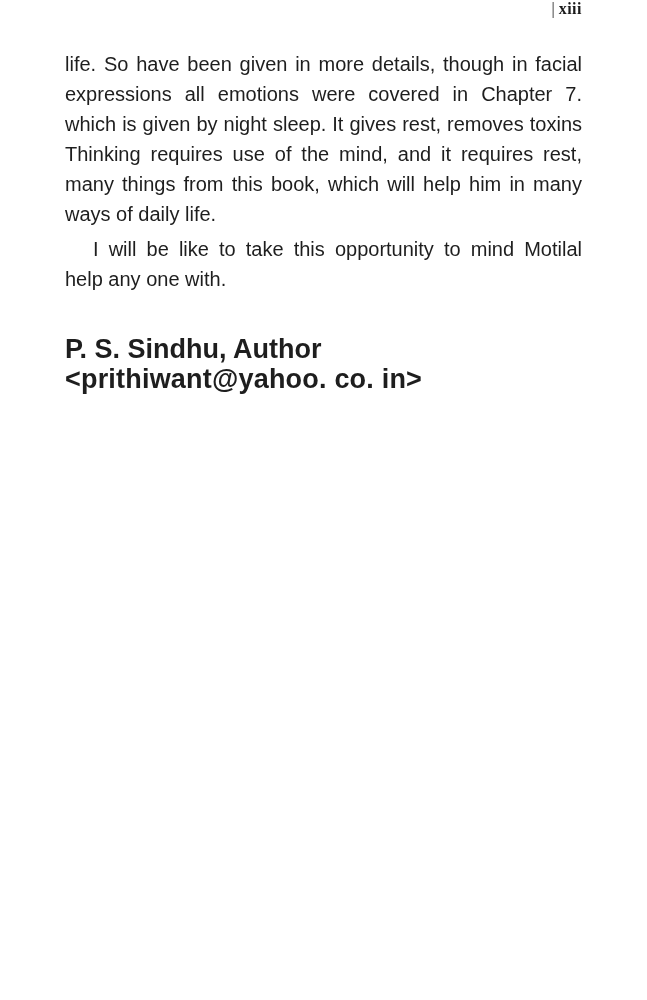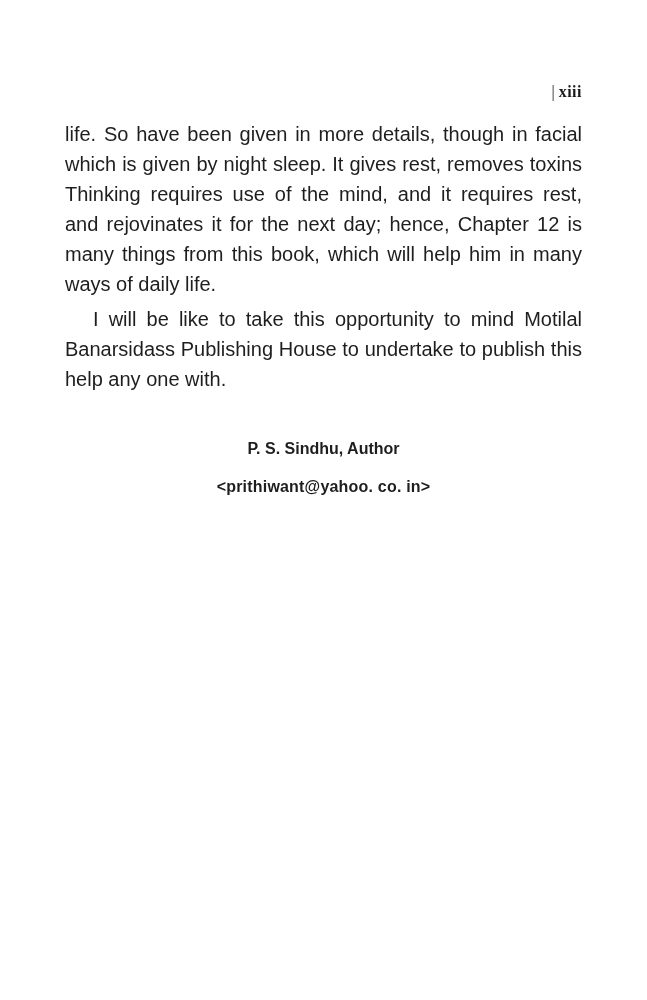--- a/index.html
+++ b/index.html
@@ -13,37 +13,36 @@
     height: 1000px;
     background: #ffffff;
     overflow: hidden;
     font-family: "Liberation Sans", "DejaVu Sans", sans-serif;
     color: #1e1e1e;
   }
   .content {
     margin: 0 65px;
   }
   .pagenum {
-    padding-top: 83px;
     text-align: right;
     font-family: "Liberation Serif", "DejaVu Serif", serif;
     font-size: 16px;
     line-height: 18px;
     color: #1a1a1a;
   }
   .pagenum .sep {
     font-weight: 400;
     padding-right: 4px;
   }
   .pagenum .num {
     font-weight: 700;
     letter-spacing: 0.5px;
   }
   .bodytext {
-    margin-top: 18px;
+    margin-top: 31px;
     font-size: 20px;
     line-height: 30px;
   }
   .line {
     height: 30px;
     white-space: nowrap;
   }
   .jl {
     text-align: justify;
     text-align-last: justify;
@@ -54,54 +53,52 @@
     text-align-last: left;
   }
   .para2 {
     margin-top: 5px;
   }
   .indent {
     text-indent: 28px;
   }
   .signature {
     margin-top: 40px;
-    text-align: center;
+    text-align: left;
     font-weight: 700;
-    font-size: 16px;
+    font-size: 27px;
     line-height: 30px;
   }
   .signature .email {
-    margin-top: 8px;
     letter-spacing: 0.2px;
   }
 </style>
 </head>
 <body>
 
 <div class="page">
   <div class="content">
 
     <div class="pagenum">
       <span class="sep">|</span><span class="num">xiii</span>
     </div>
 
     <div class="bodytext">
 
       <div class="para1">
         <div class="line jl">life. So have been given in more details, though in facial</div>
+        <div class="line jl">expressions all emotions were covered in Chapter 7.</div>
         <div class="line jl">which is given by night sleep. It gives rest, removes toxins</div>
         <div class="line jl">Thinking requires use of the mind, and it requires rest,</div>
-        <div class="line jl">and rejovinates it for the next day; hence, Chapter 12 is</div>
         <div class="line jl">many things from this book, which will help him in many</div>
         <div class="line ll">ways of daily life.</div>
       </div>
 
       <div class="para2">
         <div class="line jl indent">I will be like to take this opportunity to mind Motilal</div>
-        <div class="line jl">Banarsidass Publishing House to undertake to publish this</div>
         <div class="line ll">help any one with.</div>
       </div>
 
     </div>
 
     <div class="signature">
       <div class="author">P. S. Sindhu, Author</div>
       <div class="email">&lt;prithiwant@yahoo. co. in&gt;</div>
     </div>
 

